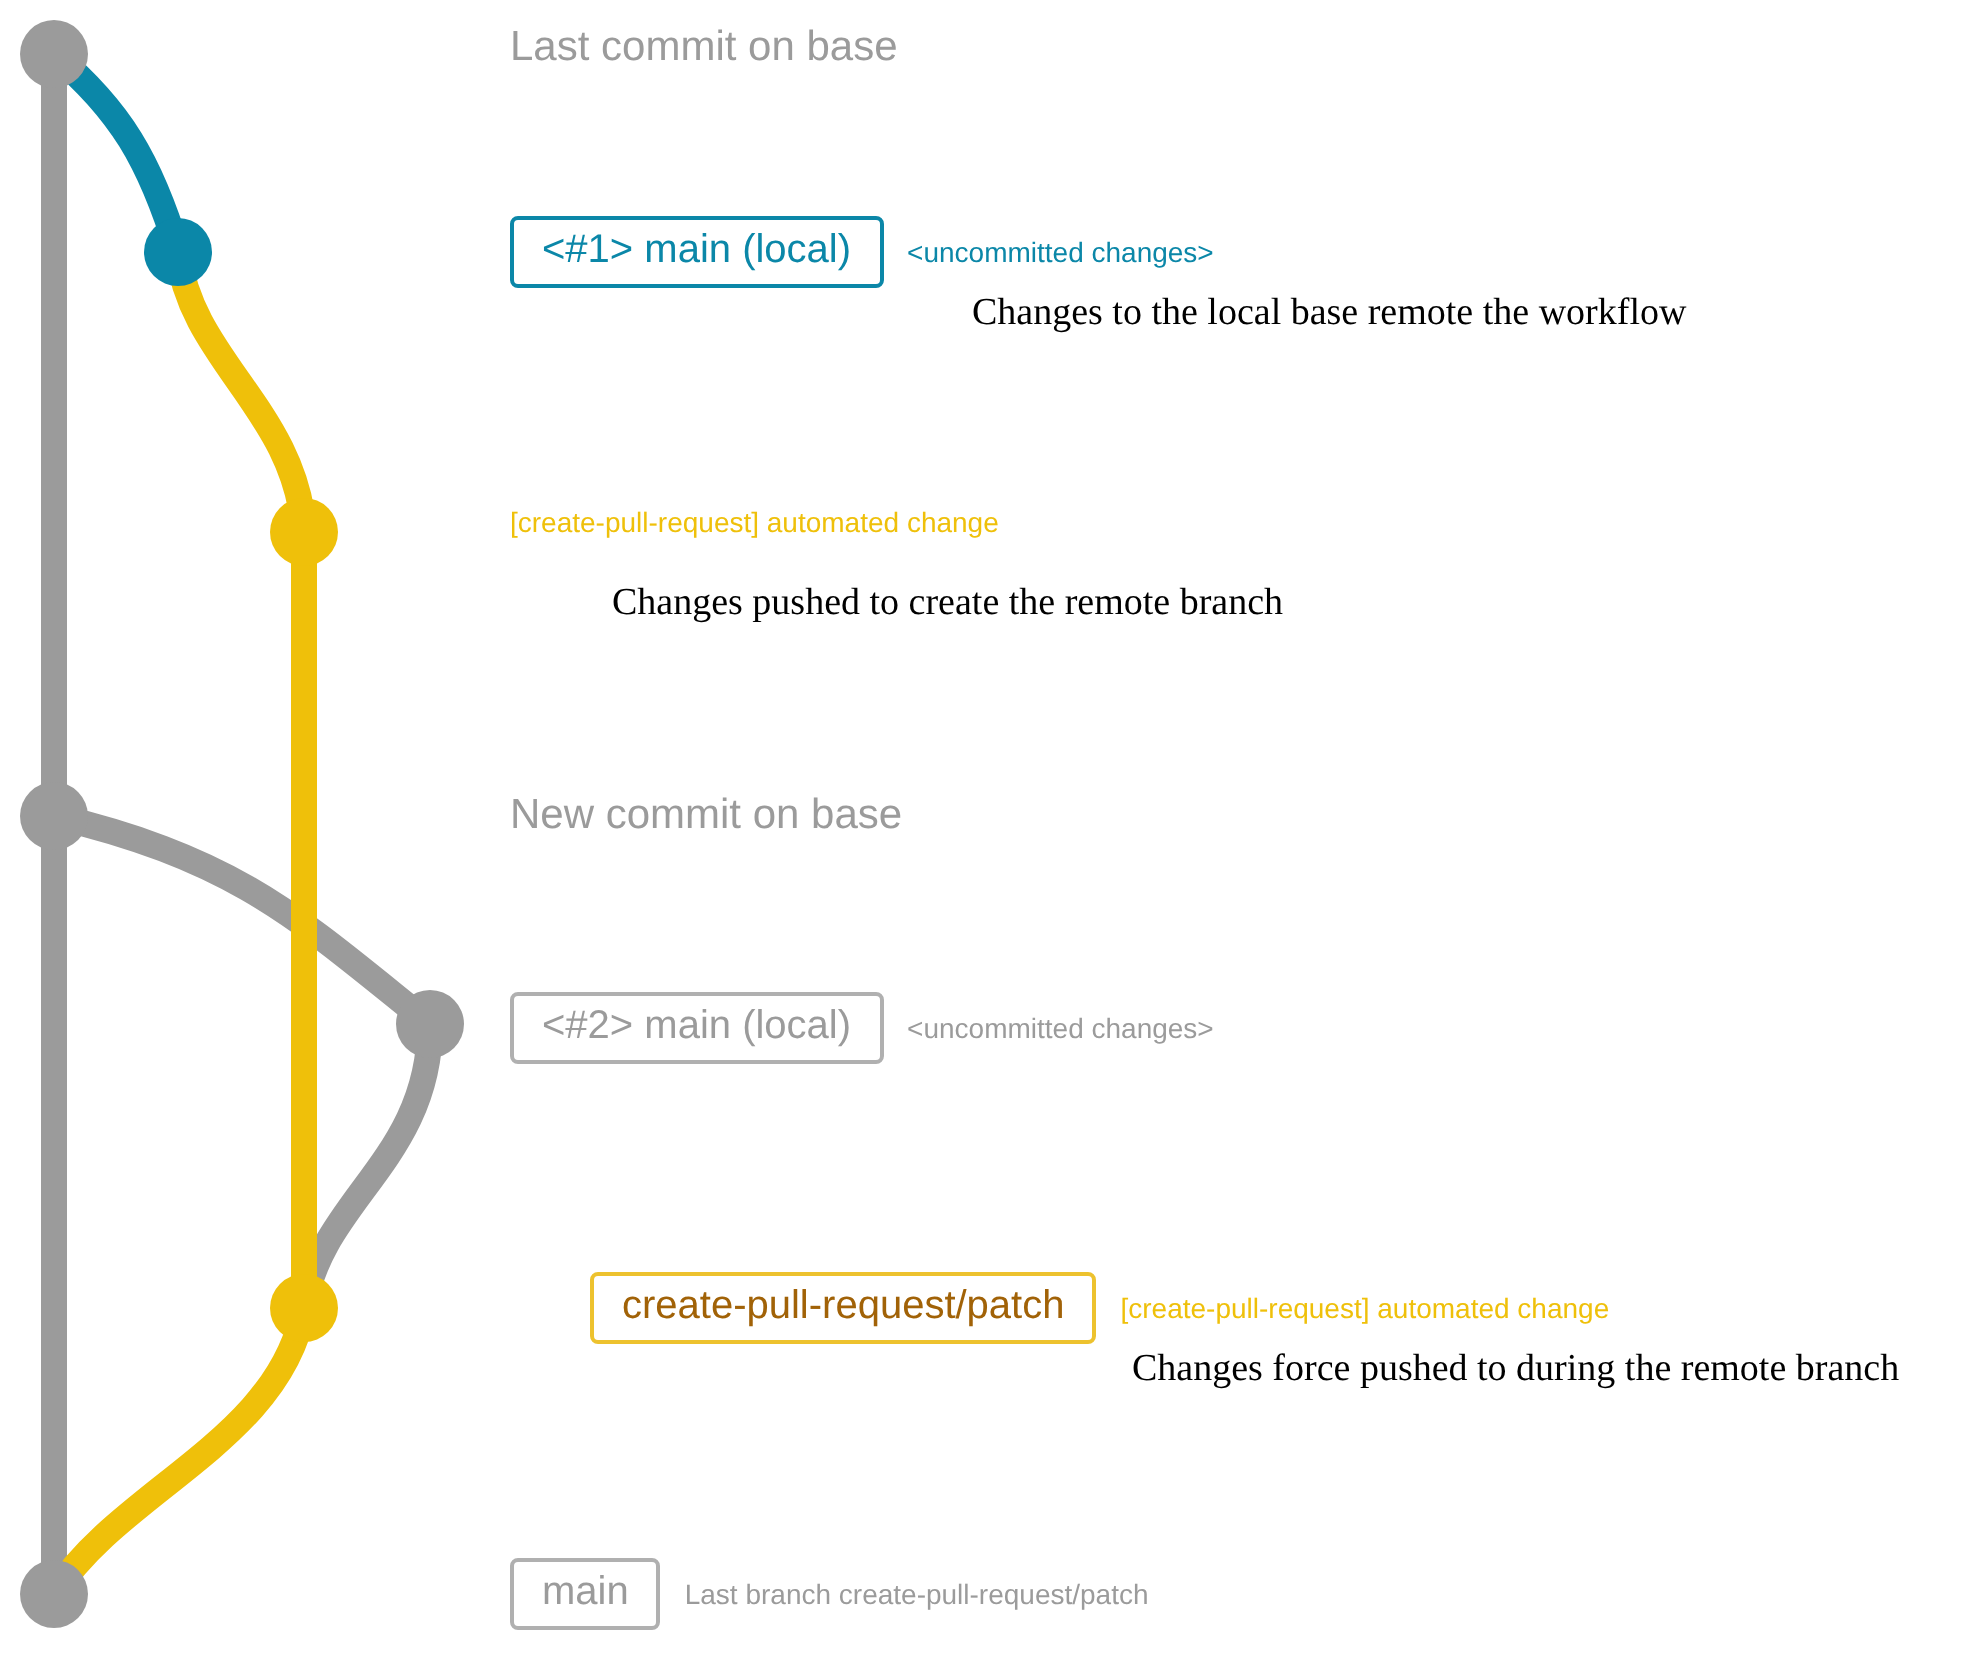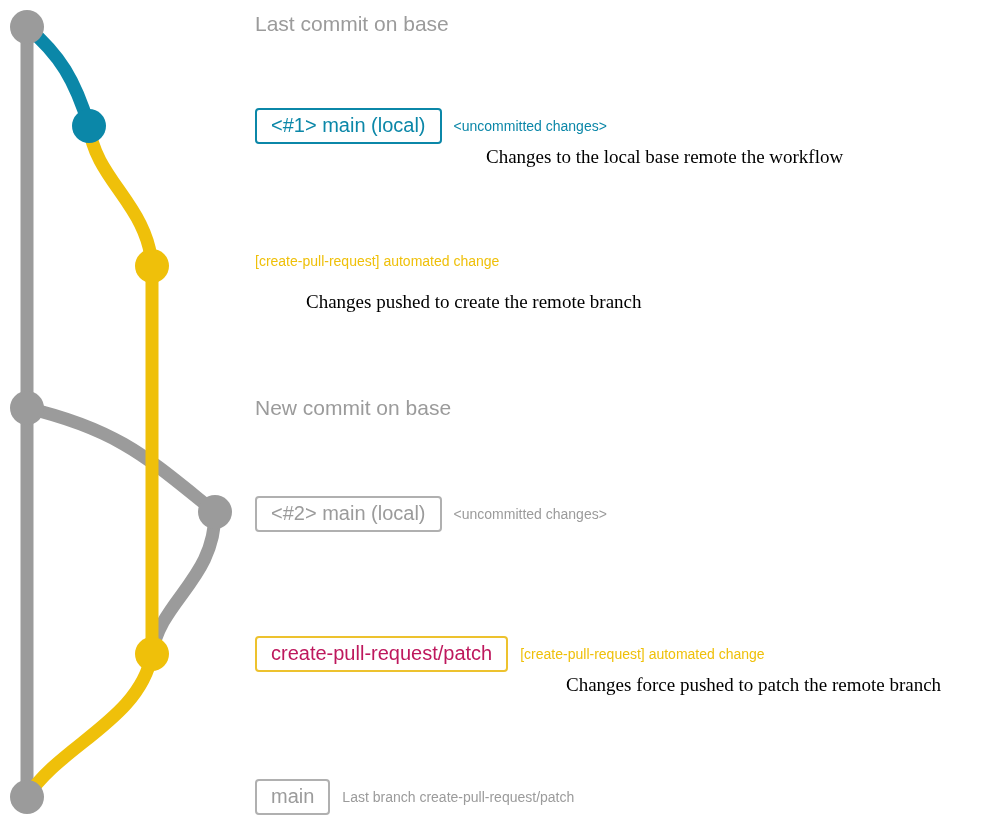--- a/index.html
+++ b/index.html
@@ -48,21 +48,21 @@
     border: 2px solid #9b9b9b;
     border-radius: 4px;
     padding: 4px 14px 5px 14px;
     font-size: 20px;
     line-height: 1.15;
     color: #9b9b9b;
     white-space: nowrap;
     background: #ffffff;
   }
   .pill.blue   { border-color: #0b87a8; color: #0b87a8; }
-  .pill.yellow { border-color: #edc22e; color: #be185d; }
+  .pill.yellow { border-color: #edc22e; color: #a16207; margin-left: 40px; }
   .pill.gray   { border-color: #b0b0b0; color: #9b9b9b; text-align: center; }
 
   .subject {
     font-size: 14px;
     line-height: 1.15;
     white-space: nowrap;
   }
   .subject.blue   { color: #0b87a8; }
   .subject.yellow { color: #efc00a; }
   .subject.gray   { color: #9b9b9b; }
@@ -144,21 +144,21 @@
       <span class="subject gray">&lt;uncommitted changes&gt;</span>
     </div>
   </div>
 
   <div class="row" style="left:255px; top:636px;">
     <div class="row-inner">
       <span class="pill yellow">create-pull-request/patch</span>
       <span class="subject yellow">[create-pull-request] automated change</span>
     </div>
   </div>
-  <div class="desc" style="left:566px; top:674px;">Changes force pushed to patch the remote branch</div>
+  <div class="desc" style="left:566px; top:674px;">Changes force pushed to during the remote branch</div>
 
   <div class="row" style="left:255px; top:779px;">
     <div class="row-inner">
       <span class="pill gray">main</span>
       <span class="subject gray">Last branch create-pull-request/patch</span>
     </div>
   </div>
 
 </div>
 

